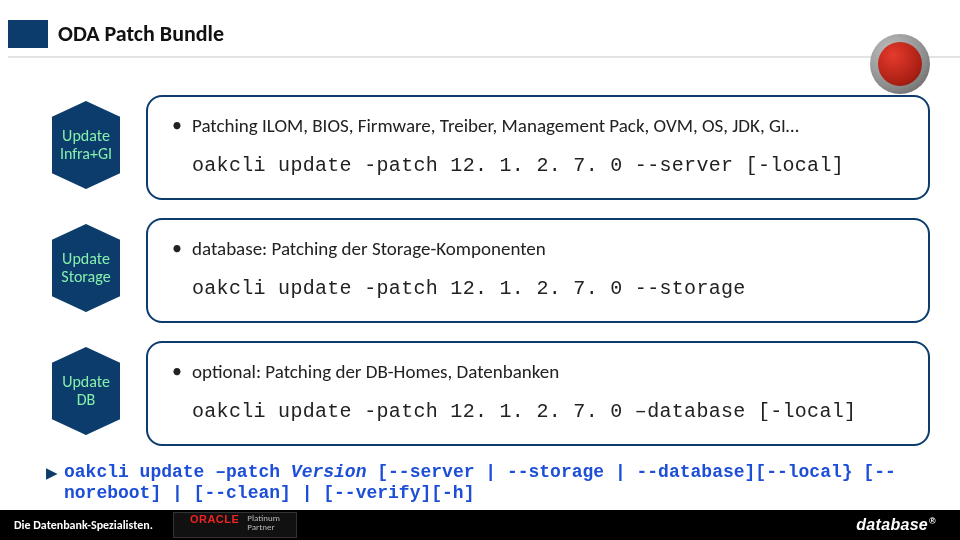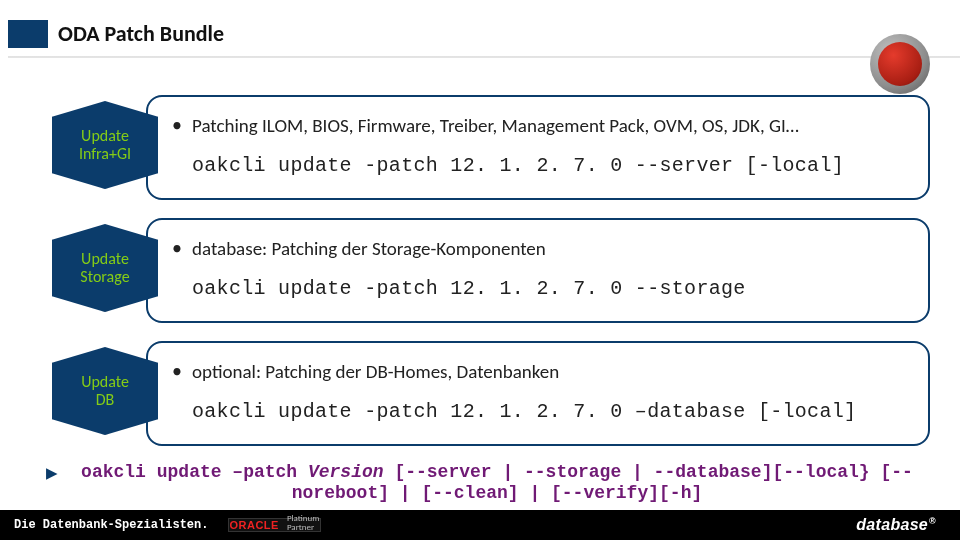--- a/index.html
+++ b/index.html
@@ -14,44 +14,44 @@
     background: linear-gradient(to bottom, rgba(0,0,0,0) 0%, rgba(0,0,0,0.18) 40%, rgba(0,0,0,0.05) 100%); }
   .badge { position: absolute; right: 30px; top: 10px; width: 60px; height: 60px; }
   .badge .outer { position:absolute; inset:0; border-radius:50%;
     background: radial-gradient(circle at 35% 30%, #c0c0c0 0%, #8d8d8d 60%, #555 100%); }
   .badge .inner { position:absolute; left:8px; top:8px; right:8px; bottom:8px; border-radius:50%;
     background: radial-gradient(circle at 35% 30%, #e53b2c 0%, #a81e13 70%, #6b0e08 100%); }
 
   
   .steps { position: absolute; left: 50px; right: 30px; top: 95px; }
   .row { position: relative; height: 105px; margin-bottom: 18px; }
-  .chev { position: absolute; left: 2px; top: 6px; width: 106px; height: 88px;
-    background: #0b3c6b; color: #84cc16; display:flex; align-items:center; justify-content:center; text-align:center;
+  .chev { position: absolute; left: 2px; top: 6px; width: 68px; height: 88px;
+    background: #0b3c6b; color: #86efac; display:flex; align-items:center; justify-content:center; text-align:center;
     font-size: 16px; line-height: 1.15; padding: 0 6px;
     clip-path: polygon(50% 0, 100% 18%, 100% 82%, 50% 100%, 0 82%, 0 18%);
     box-shadow: 0 2px 4px rgba(0,0,0,0.3);
   }
   .bubble { position: absolute; left: 96px; right: 0; top: 0; bottom: 0;
     border: 2px solid #0b3c6b; border-radius: 16px; padding: 8px 20px 12px 44px;
     display:flex; flex-direction:column; justify-content:space-around;
   }
   .bullet { position: relative; font-size: 19px; color: #222; }
   .bullet::before { content: "•"; position: absolute; left: -20px; top: -1px; font-size: 20px; color: #222; }
   .cmd { font-family: "Courier New", monospace; font-size: 20px; color: #222; letter-spacing: .3px; }
 
   
   .syntax-wrap { position: absolute; left: 46px; right: 30px; top: 462px; display:flex; }
   .syntax-arrow { flex: 0 0 18px; font-size: 15px; color: #0b3c6b; padding-top: 2px; }
-  .syntax { font-family: "Courier New", monospace; font-size: 18px; font-weight: 700; color: #701a75; line-height: 1.18; text-align: center; }
+  .syntax { font-family: "Courier New", monospace; font-size: 18px; font-weight: 700; color: #1d4ed8; line-height: 1.18; }
   .syntax .ital { font-style: italic; }
 
   
   .footer { position: absolute; left: 0; right: 0; bottom: 0; height: 30px; background: #000; display:flex; align-items:center; }
-  .footer-left { color:#fff; font-size: 12px; font-weight:600; padding-left: 14px; font-family: Liberation Mono, monospace; }
-  .oracle-box { margin-left: 20px; height: 14px; background:#111; border:1px solid #333; display:flex; align-items:flex-end; padding: 0 0; gap:8px; }
+  .footer-left { color:#fff; font-size: 12px; font-weight:600; padding-left: 14px; }
+  .oracle-box { margin-left: 20px; height: 26px; background:#111; border:1px solid #333; display:flex; align-items:flex-start; padding: 0 16px; gap:8px; }
   .oracle-logo { color:#e22; font-weight:700; font-size:11px; letter-spacing:.5px; font-family: Arial, sans-serif; }
   .oracle-txt { color:#bbb; font-size:9px; line-height:1; }
   .robotron { margin-left:auto; margin-right:24px; color:#fff; font-family: Arial, sans-serif; font-weight:700; font-style:italic; font-size:16px; letter-spacing:.3px; }
   .robotron sup { font-size:9px; font-style:normal; margin-left:1px; }
 </style>
 </head>
 <body>
 
 <div class="slide">
 

